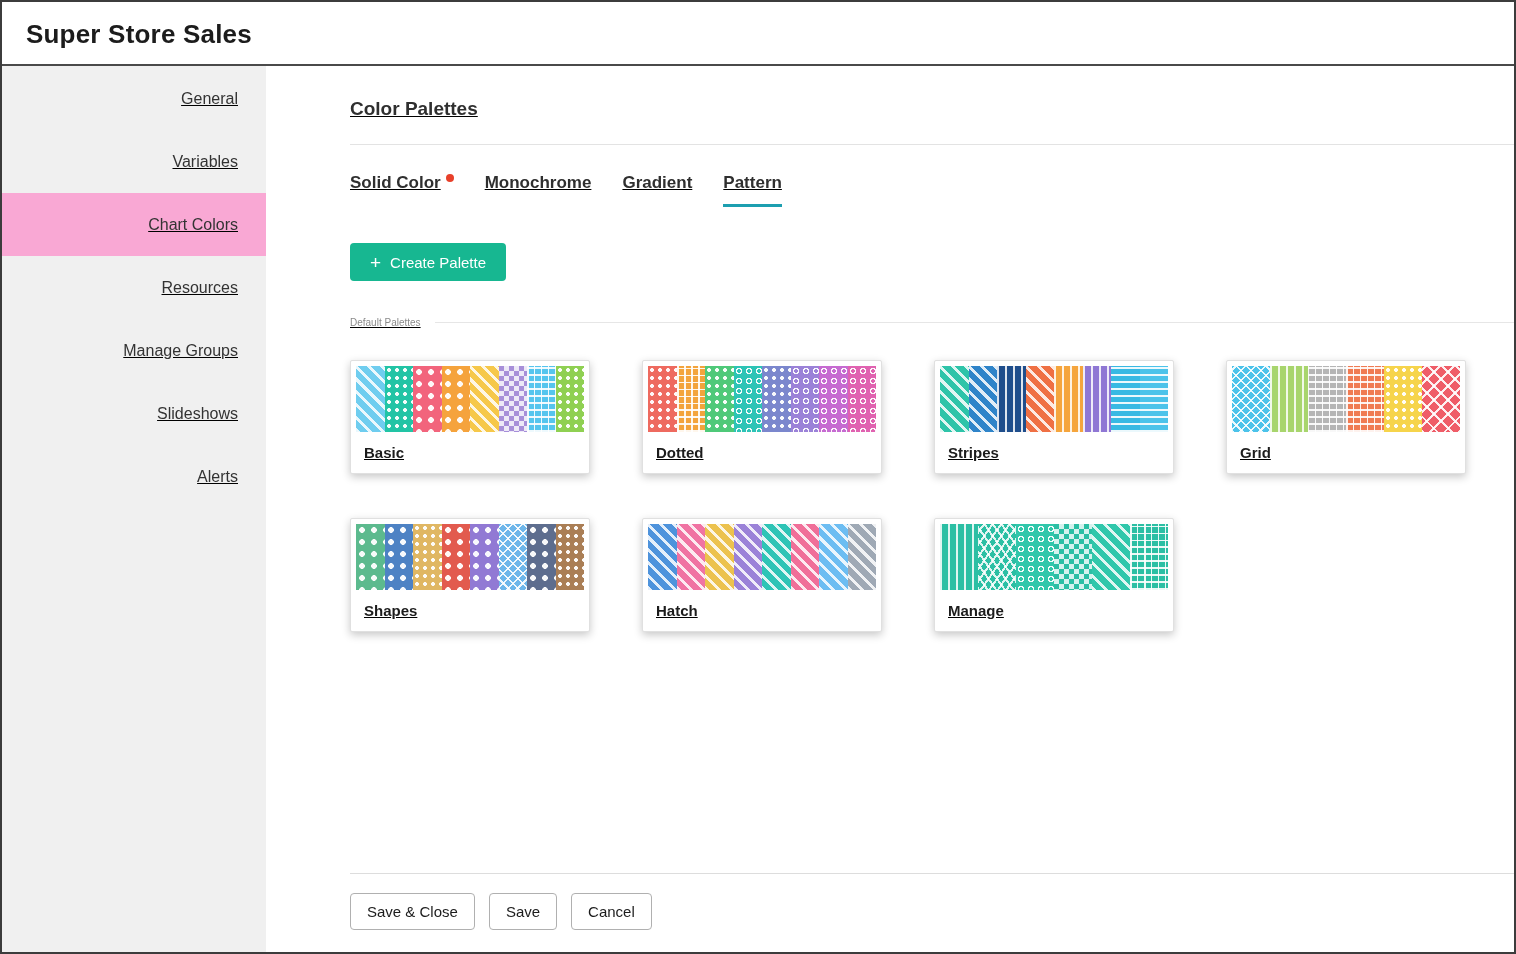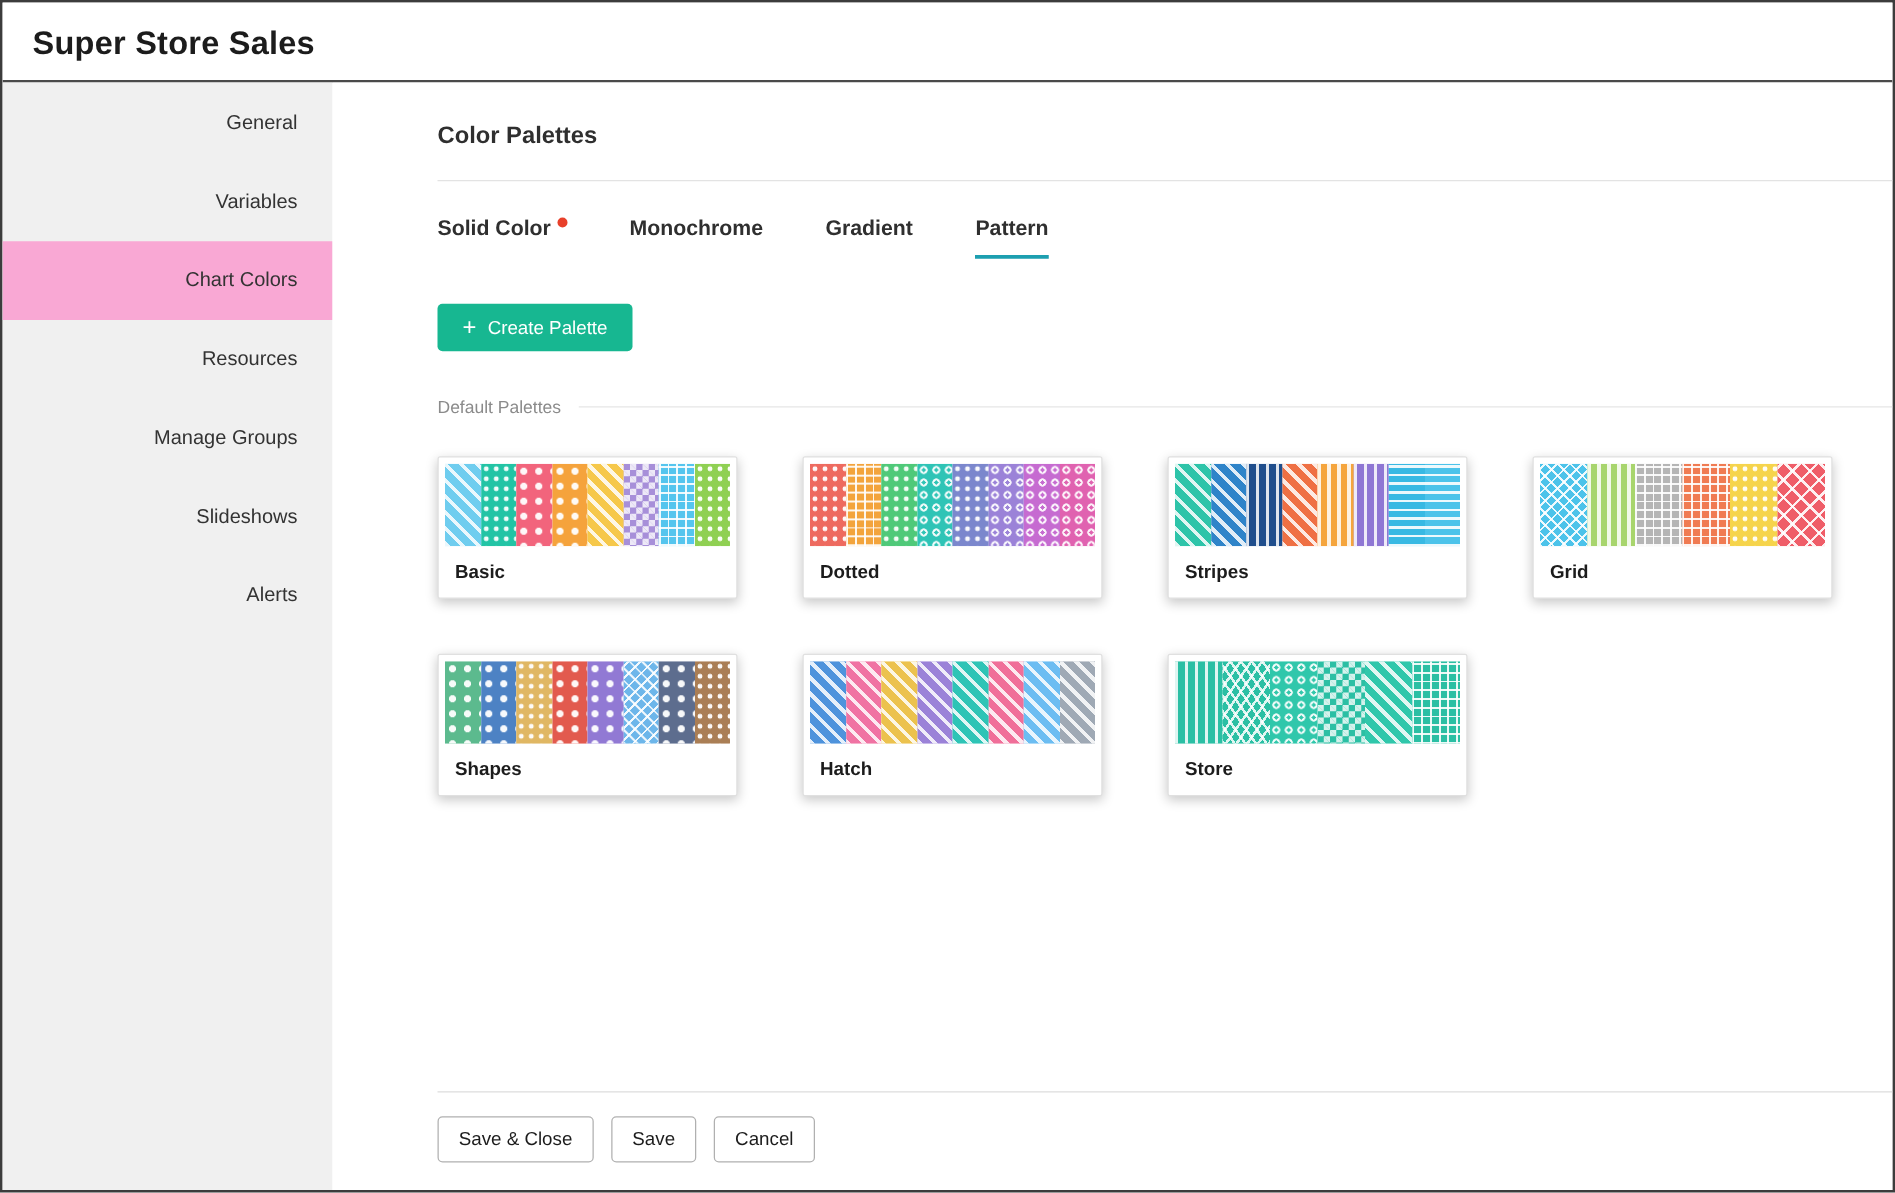--- a/index.html
+++ b/index.html
@@ -19,21 +19,21 @@
   .header {
     padding: 17px 24px 14px;
     border-bottom: 2px solid #4a4a4a;
     background: #fff;
     flex: 0 0 auto;
   }
   .header h1 { font-size: 26px; font-weight: 700; color: #1c1c1c; letter-spacing: .2px; }
   .header .subtitle { font-size: 15px; color: #555; margin-top: 4px; }
 
   
-  .body { flex: 1; display: flex; min-height: 0; }
+  .body { flex: 1; display: flex; min-height: 0; text-decoration: underline; }
 
   
   .sidebar { width: 264px; flex: 0 0 264px; background: var(--sidebar-bg, #f0f0f0); padding-top: 1px; }
   .side-item {
     height: 63px;
     display: flex; align-items: center; justify-content: flex-end;
     padding-right: 28px;
     font-size: 16px; color: #333;
     cursor: pointer;
   }
@@ -46,21 +46,21 @@
     padding-left: 84px;
     background: #fff;
   }
   .content-header {
     padding: 32px 0 24px;
     border-bottom: 1px solid #e3e3e3;
   }
   .content-header h2 { font-size: 19px; font-weight: 600; color: #2f2f2f; }
 
   
-  .tabs { display: flex; gap: 50px; margin-top: 28px; }
+  .tabs { display: flex; gap: 31px; margin-top: 28px; }
   .tab {
     display: flex; align-items: flex-start;
     font-size: 17px; font-weight: 600; color: #2f2f2f;
     padding-bottom: 11px; cursor: pointer;
     border-bottom: 3px solid transparent;
   }
   .tab.active { border-bottom-color: var(--underline, #1d9fb0); }
   .ndot {
     width: 8px; height: 8px; border-radius: 50%;
     background: var(--dot, #e8402a);
@@ -75,21 +75,21 @@
     background: var(--accent, #17b791);
     color: #fff; font-size: 15px; font-family: inherit;
     border: none; border-radius: 4px; cursor: pointer;
   }
   .create-btn .plus { font-size: 19px; font-weight: 400; margin-right: 9px; line-height: 1; }
 
   
   .section-label-row {
     margin-top: 36px;
     display: flex; align-items: center; gap: 14px;
-    font-size: 14px; color: #8b8b8b;
+    font-size: 10px; color: #8b8b8b;
   }
   .section-label-row .line { flex: 1; height: 1px; background: #e6e6e6; }
 
   
   .palette-grid {
     margin-top: 32px;
     display: grid;
     grid-template-columns: repeat(4, 240px);
     column-gap: 52px; row-gap: 44px;
   }
@@ -277,21 +277,21 @@
           </div>
           <div class="card">
             <div class="strip">
               <div class="sw p-wave" style="background-color: rgb(43, 191, 164);"></div>
               <div class="sw p-zigzag" style="background-color: rgb(43, 191, 164);"></div>
               <div class="sw p-rings" style="background-color: rgb(48, 199, 171);"></div>
               <div class="sw p-checker" style="background-color: rgb(43, 191, 164);"></div>
               <div class="sw p-diag" style="background-color: rgb(48, 199, 171);"></div>
               <div class="sw p-grid" style="background-color: rgb(43, 191, 164);"></div>
             </div>
-            <div class="card-name">Store</div>
+            <div class="card-name">Manage</div>
           </div>
         </div>
 
       <div class="footer">
         <div class="footer-buttons"><button class="btn">Save &amp; Close</button><button class="btn">Save</button><button class="btn">Cancel</button></div>
       </div>
 
     </main>
   </div>
 </div>

